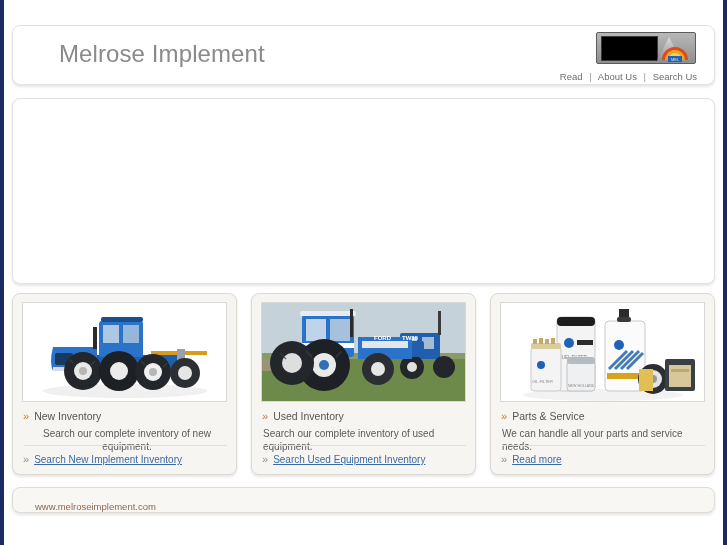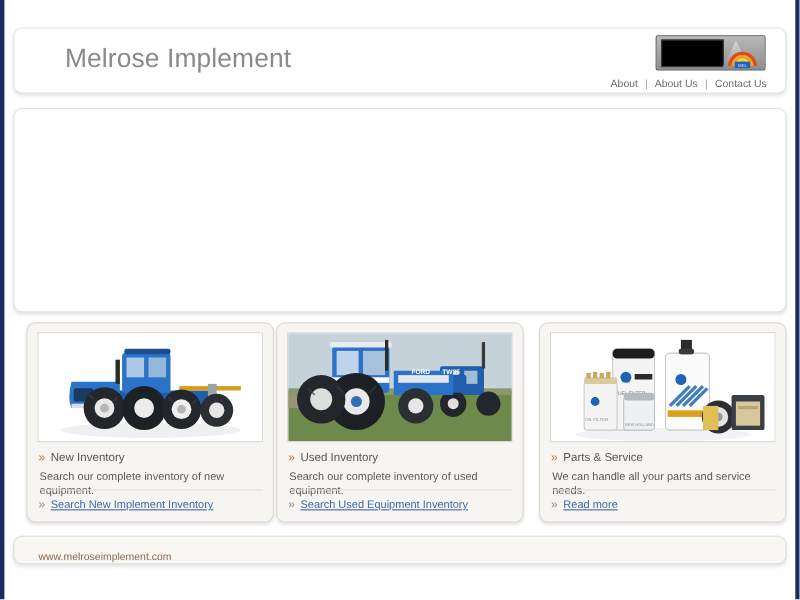--- a/index.html
+++ b/index.html
@@ -133,21 +133,21 @@
   .card {
     position: absolute;
     top: 0;
     width: 225px;
     height: 182px;
     background: #f6f5f2;
     border: 1px solid #ddd9d2;
     border-radius: 8px;
     box-shadow: 0 2px 3px rgba(0,0,0,0.10);
   }
-  .card.c0 { left: 12px; }
+  .card.c0 { left: 0px; text-align: center; }
   .card.c1 { left: 239px; }
   .card.c2 { left: 478px; }
 
   .card-image {
     position: absolute;
     left: 9px;
     top: 8px;
     width: 205px;
     height: 100px;
     background: #ffffff;
@@ -266,25 +266,25 @@
           <path d="M7 26 A13 13 0 0 1 33 26 L30 26 A10 10 0 0 0 10 26 Z" fill="#e04a14"></path>
           <path d="M10 26 A10 10 0 0 1 30 26 L27 26 A7 7 0 0 0 13 26 Z" fill="#f0a024"></path>
           <path d="M13 26 A7 7 0 0 1 27 26 L24 26 A4 4 0 0 0 16 26 Z" fill="#f2d43c"></path>
           <rect x="13" y="22" width="14" height="6" fill="#1f63b8"></rect>
           <text x="20" y="27" font-family="Liberation Sans, sans-serif" font-size="4" fill="#cfe0f5" text-anchor="middle">MEL</text>
         </svg>
       </div>
     </div>
 
     <div id="nav">
-      <span class="nav-link">About</span>
+      <span class="nav-link">Read</span>
       <span class="nav-sep">|</span>
       <span class="nav-link">About Us</span>
       <span class="nav-sep">|</span>
-      <span class="nav-link">Contact Us</span>
+      <span class="nav-link">Search Us</span>
     </div>
   </div>
 
   <div id="slider" class="panel">
     <span></span>
   </div>
 
   <div id="cards">
 
     <div class="card c0">

